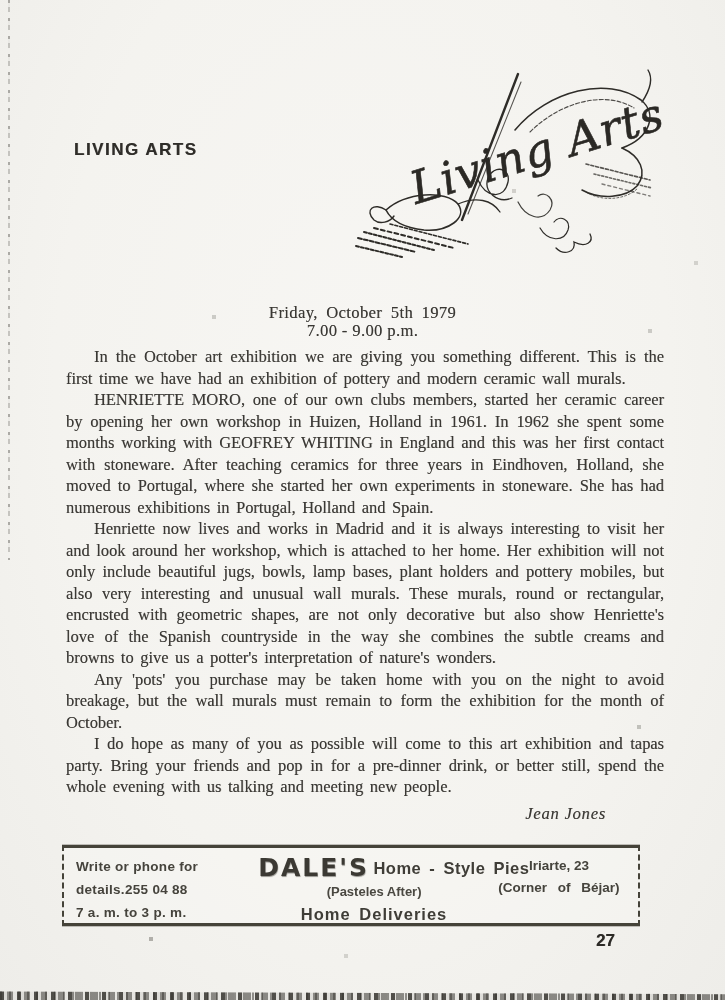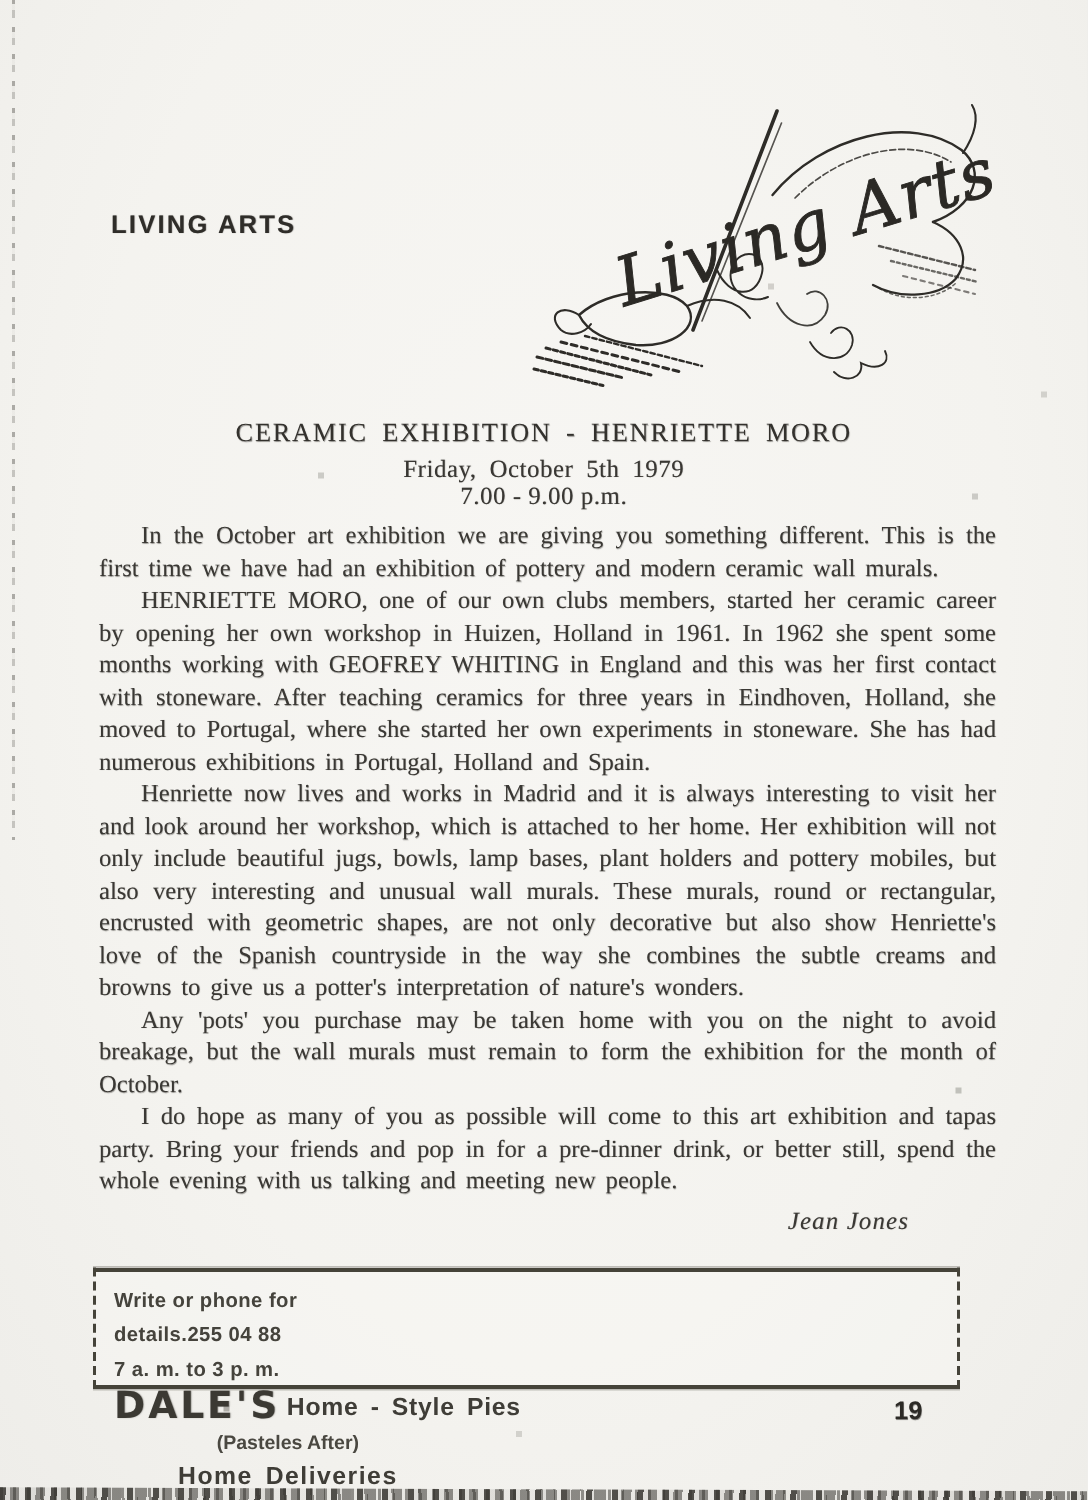--- a/index.html
+++ b/index.html
@@ -133,21 +133,20 @@
     border-bottom: 3px solid #454339;
     border-left: 2px dashed #454339;
     border-right: 2px dashed #454339;
     box-shadow: 0 1px 0 rgba(69,67,57,.3), 0 -1px 0 rgba(69,67,57,.3);
     display: flex;
     align-items: stretch;
     padding: 7px 10px 6px 12px;
     font-family: "Liberation Sans", sans-serif;
     color: #403e38;
     background: rgba(250,250,247,0.35);
-    flex-direction: column;
   }
   .advert-left { width: 33%; font-size: 13.5px; font-weight: bold; line-height: 23px; letter-spacing: 0.3px; color: #45433c; }
   .advert-left .phone-row { display: flex; justify-content: flex-start; padding-right: 28px; }
   .advert-center { width: 42%; text-align: center; }
   .advert-right { width: 25%; text-align: center; font-size: 13.5px; font-weight: bold; line-height: 22px; color: #45433c; }
   .brand-line { line-height: 26px; white-space: nowrap; text-align: right; }
   .brand-name {
     font-family: "DejaVu Sans", sans-serif;
     font-size: 25px; font-weight: bold; letter-spacing: 2px;
     color: #3b3933;
@@ -210,21 +209,20 @@
         <path d="M244,122 L302,136" stroke-width="1.6" stroke-dasharray="2 2" opacity="0.7"></path>
         <path d="M252,132 L300,144" stroke-width="1.4" stroke-dasharray="3 3" opacity="0.6"></path>
 
         <path d="M206,196 C214,204 226,200 224,190 C236,196 244,190 240,182" stroke-width="1.3"></path>
       </g>
 
       <text transform="rotate(-17 150 112)" x="58" y="126" font-family="DejaVu Serif, serif" font-style="italic" font-size="45" fill="#2b2925" stroke="#2b2925" stroke-width="0.6" letter-spacing="1">Living Arts</text>
     </svg>
   </div>
 
-  <h1 class="article-title">CERAMIC EXHIBITION - HENRIETTE MORO</h1>
   <div class="article-date">Friday, October 5th 1979</div>
   <div class="article-time">7.00 - 9.00 p.m.</div>
 
   <div class="article-body">
     <p>In the October art exhibition we are giving you something different. This is the first time we have had an exhibition of pottery and modern ceramic wall murals.</p>
     <p>HENRIETTE MORO, one of our own clubs members, started her ceramic career by opening her own workshop in Huizen, Holland in 1961. In 1962 she spent some months working with GEOFREY WHITING in England and this was her first contact with stoneware. After teaching ceramics for three years in Eindhoven, Holland, she moved to Portugal, where she started her own experiments in stoneware. She has had numerous exhibitions in Portugal, Holland and Spain.</p>
     <p>Henriette now lives and works in Madrid and it is always interesting to visit her and look around her workshop, which is attached to her home. Her exhibition will not only include beautiful jugs, bowls, lamp bases, plant holders and pottery mobiles, but also very interesting and unusual wall murals. These murals, round or rectangular, encrusted with geometric shapes, are not only decorative but also show Henriette's love of the Spanish countryside in the way she combines the subtle creams and browns to give us a potter's interpretation of nature's wonders.</p>
     <p>Any 'pots' you purchase may be taken home with you on the night to avoid breakage, but the wall murals must remain to form the exhibition for the month of October.</p>
     <p>I do hope as many of you as possible will come to this art exhibition and tapas party. Bring your friends and pop in for a pre-dinner drink, or better still, spend the whole evening with us talking and meeting new people.</p>
     <div class="signature">Jean Jones</div>
@@ -246,16 +244,16 @@
       </div>
       <div class="brand-sub">(Pasteles After)</div>
       <div class="brand-service">Home Deliveries</div>
     </div>
     <div class="advert-right">
       <div>Iriarte, 23</div>
       <div class="addr2">(Corner of Béjar)</div>
     </div>
   </div>
 
-  <div class="page-number">19</div>
+  <div class="page-number">27</div>
 
   <div class="scan-band-bottom"></div>
 </div>
 
 </body></html>

